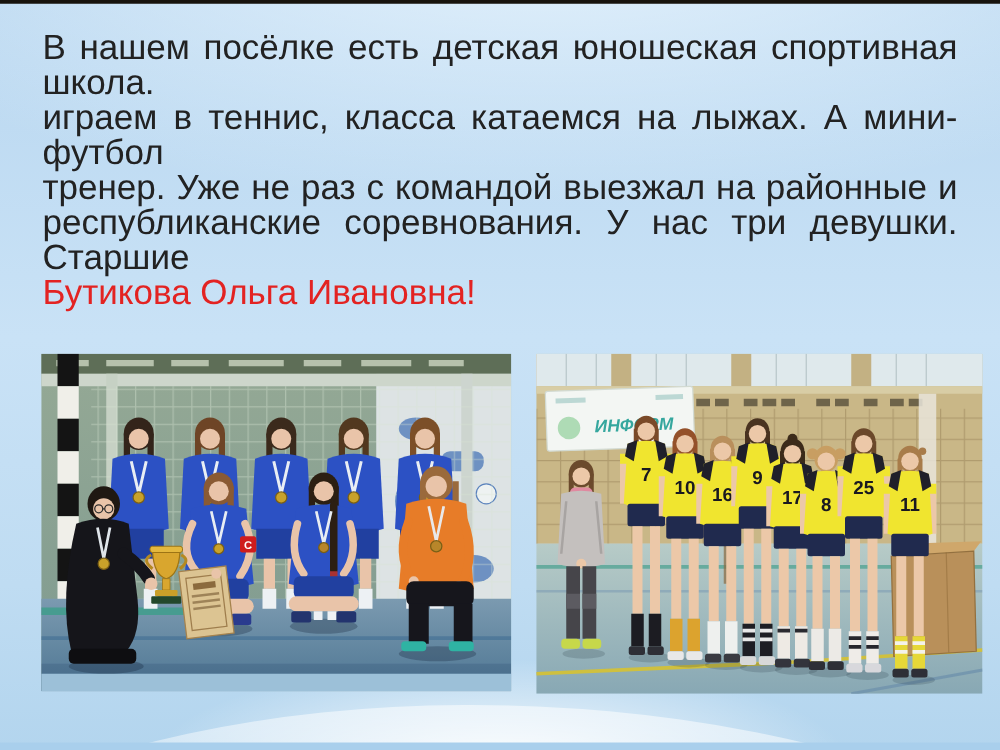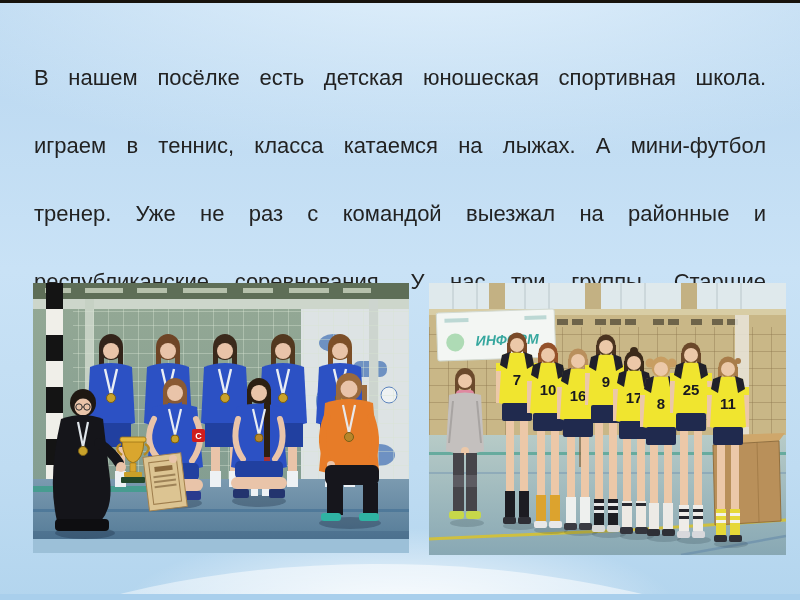--- a/index.html
+++ b/index.html
@@ -14,45 +14,45 @@
   .topline{position:absolute;top:0;left:0;width:800px;height:3px;background:#17130d;z-index:5;}
   .bottomstrip{position:absolute;bottom:0;left:0;width:800px;height:6px;background:#a9cfec;z-index:1;}
   .wave{
     position:absolute;left:-160px;top:542px;width:1180px;height:320px;
     border-radius:50% 50% 0 0 / 90% 90% 0 0;
     background:linear-gradient(180deg,rgba(255,255,255,.55),rgba(255,255,255,.08) 55%,rgba(255,255,255,0));
     transform:rotate(2.5deg);transform-origin:60px 0;z-index:0;
   }
   .text-block{position:absolute;left:34px;top:24px;width:732px;z-index:2;}
   .line{
-    font-size:22px;line-height:28px;color:#222;
+    font-size:28px;line-height:28px;color:#222;
     text-align:justify;text-align-last:justify;-moz-text-align-last:justify;
     white-space:normal;
-    margin-top:40px;
   }
   .line--red{color:#e32322;text-align-last:left;-moz-text-align-last:left;}
   .photo{position:absolute;z-index:2;}
   .photo-left{left:33px;top:283px;width:376px;height:270px;}
   .photo-right{left:429px;top:283px;width:357px;height:272px;}
   .photo svg{display:block;width:100%;height:100%;}
   svg text{font-family:"Liberation Sans",sans-serif;font-weight:bold;}
 </style>
 </head>
 <body>
 
 <div class="slide">
   <div class="wave"></div>
   <div class="topline"></div>
   <div class="bottomstrip"></div>
 
   <div class="text-block">
     <div class="line">В нашем посёлке есть детская юношеская спортивная школа.</div>
     <div class="line">играем в теннис, класса катаемся на лыжах. А мини-футбол</div>
     <div class="line">тренер. Уже не раз с командой выезжал на районные и</div>
-    <div class="line">республиканские соревнования. У нас три группы. Старшие</div>
+    <div class="line">республиканские соревнования. У нас три девушки. Старшие</div>
+    <div class="line line--red">Бутикова Ольга Ивановна!</div>
   </div>
 
   <div class="photo photo-left">
   <svg viewBox="0 0 376 270" preserveAspectRatio="none">
     <defs>
       <linearGradient id="lbg" x1="0" y1="0" x2="0" y2="1">
         <stop offset="0" stop-color="#95a995"></stop>
             <stop offset="1" stop-color="#7e9a90"></stop>
       </linearGradient>
       <linearGradient id="lfloor" x1="0" y1="0" x2="0" y2="1">

